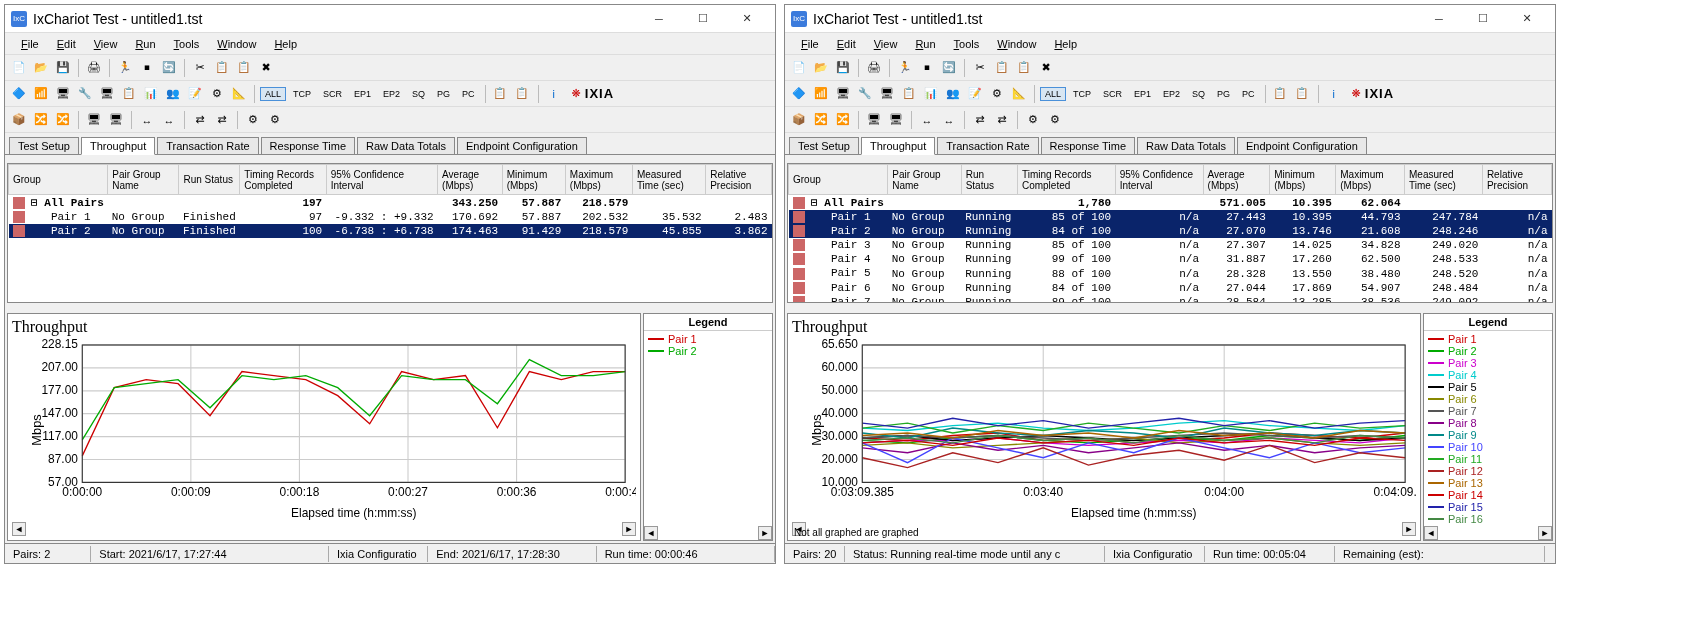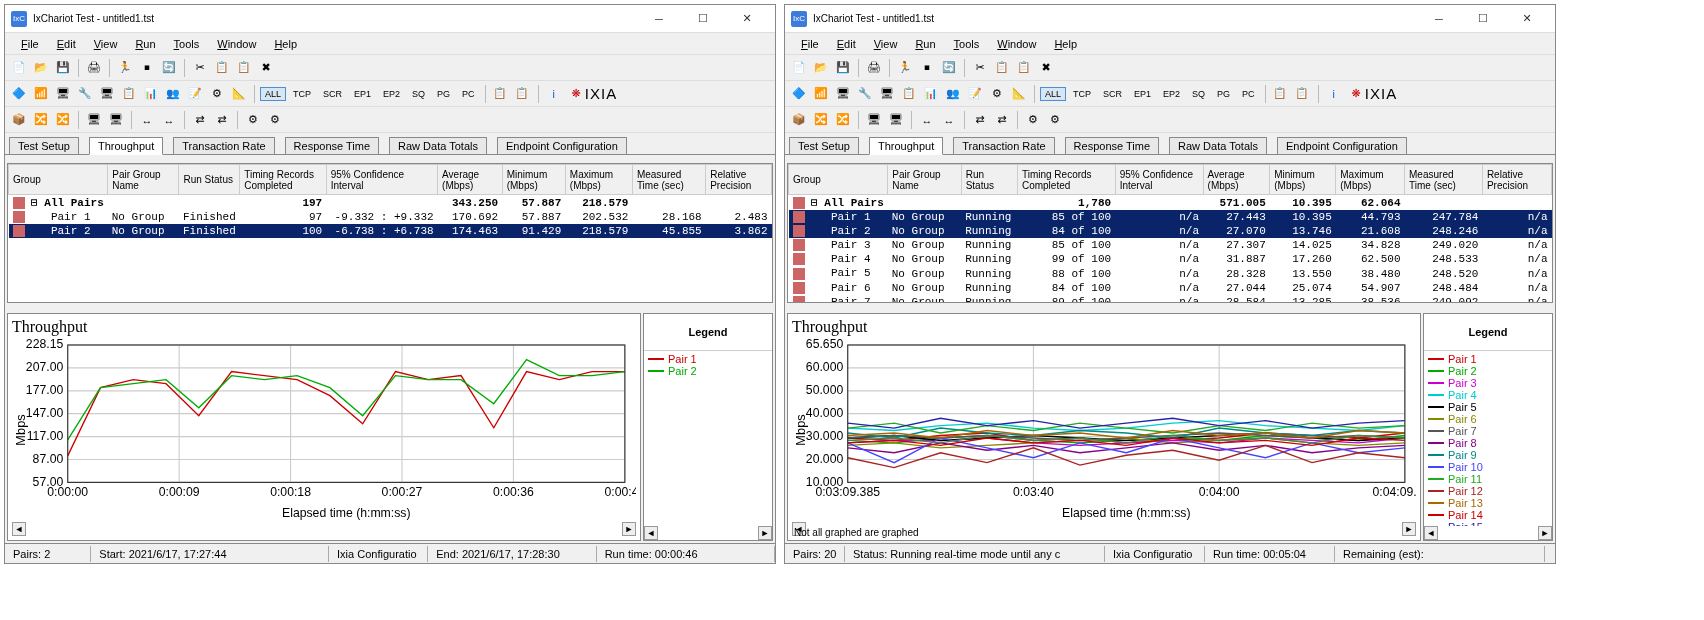--- a/index.html
+++ b/index.html
@@ -1,51 +1,51 @@
 <!DOCTYPE html>
 <html><head>
 <meta charset="utf-8">
 <style>
 * { margin: 0; padding: 0; box-sizing: border-box; font-family: "Segoe UI", Tahoma, sans-serif; font-size: 11px; }
 body { background: #fff; display: flex; gap: 8px; padding: 4px; }
 .window { width: 772px; height: 560px; border: 1px solid #888; display: flex; flex-direction: column; background: #f0f0f0; }
 .titlebar { height: 28px; display: flex; align-items: center; padding: 0 6px; background: #fff; border-bottom: 1px solid #ddd; }
 .titlebar .icon-ix { width: 16px; height: 16px; background: #3b7bdc; color: #fff; font-size: 8px; display: inline-flex; align-items: center; justify-content: center; margin-right: 6px; border-radius: 2px; }
-.titlebar .title { flex: 1; font-size: 10px; }
+.titlebar .title { flex: 1; font-size: 14px; }
 .win-controls { display: flex; gap: 0; }
 .win-btn { width: 44px; height: 28px; display: flex; align-items: center; justify-content: center; color: #333; }
 .menubar { height: 22px; display: flex; align-items: center; padding: 0 8px; gap: 2px; background: #f0f0f0; border-bottom: 1px solid #ddd; font-size: 12px; }
 .menu-item { padding: 2px 8px; }
 .menu-item u { text-decoration: underline; }
 .toolbar { height: 26px; display: flex; align-items: center; padding: 0 4px; gap: 2px; background: #f0f0f0; border-bottom: 1px solid #ddd; }
 .tb-sep { width: 1px; height: 18px; background: #bbb; margin: 0 3px; }
 .tb-btn { width: 20px; height: 20px; display: inline-flex; align-items: center; justify-content: center; font-size: 11px; border-radius: 2px; }
 .tb-mode { padding: 1px 4px; font-size: 9px; border: 1px solid transparent; }
 .tb-mode.active { border: 1px solid #4a90d9; background: #d8e6f2; }
 .ixia { margin-left: 6px; display: flex; align-items: center; gap: 4px; }
-.ixia-logo { font-weight: normal; font-size: 15px; letter-spacing: 1px; }
+.ixia-logo { font-weight: bold; font-size: 13px; letter-spacing: 1px; }
 .ixia-logo-x { color: #c00; }
-.tabs { height: 22px; display: flex; align-items: end; padding: 0 4px; background: #f0f0f0; border-bottom: 1px solid #888; gap: 10px; }
+.tabs { height: 22px; display: flex; align-items: end; padding: 0 4px; background: #f0f0f0; border-bottom: 1px solid #888; gap: 2px; }
 .tab { padding: 2px 8px; border: 1px solid #888; border-bottom: none; background: #e8e8e8; font-size: 11px; }
 .tab.active { background: #fff; border-bottom: 1px solid #fff; margin-bottom: -1px; }
 .table-wrap { background: #fff; border: 1px solid #888; margin: 8px 2px; height: 140px; overflow: hidden; }
 .table { width: 100%; border-collapse: collapse; font-size: 11px; }
 .table th { background: #f0f0f0; border: 1px solid #ccc; padding: 2px 4px; font-weight: normal; text-align: left; height: 30px; font-size: 10px; line-height: 1.1; }
 .table td { padding: 1px 4px; font-family: "Consolas","Courier New",monospace; font-size: 11px; white-space: nowrap; }
 .table tr.bold td { font-weight: bold; }
 .table tr.sel td { background: #0a246a; color: #fff; }
 .row-icon { display: inline-block; width: 12px; height: 12px; background: #c66; vertical-align: middle; }
 .chart-area { flex: 1; display: flex; margin: 2px; gap: 2px; min-height: 0; }
 .chart-panel { flex: 1; border: 1px solid #888; background: #fff; padding: 4px; display: flex; flex-direction: column; position: relative; }
 .chart-title { font-family: Georgia, serif; font-size: 16px; margin-bottom: 2px; }
-.chart-body { flex: 1; position: relative; }
+.chart-body { flex: 1; position: relative; margin-left: 16px; }
 .chart-body svg { width: 100%; height: 100%; }
 .chart-note { font-size: 10px; position: absolute; bottom: 2px; left: 6px; }
 .legend-panel { width: 130px; border: 1px solid #888; background: #fff; display: flex; flex-direction: column; }
-.legend-head { text-align: center; font-weight: bold; border-bottom: 1px solid #ccc; padding: 12px; }
+.legend-head { text-align: center; font-weight: bold; border-bottom: 1px solid #ccc; padding: 2px; }
 .legend-items { flex: 1; overflow: hidden; padding: 2px 4px; }
 .legend-item { display: flex; align-items: center; gap: 4px; font-size: 10px; line-height: 12px; }
 .legend-line { width: 16px; height: 2px; }
 .scrolls { display: flex; justify-content: space-between; }
 .scroll-btn { width: 14px; height: 14px; border: 1px solid #999; background: #eee; display: inline-flex; align-items: center; justify-content: center; font-size: 9px; }
 .status { height: 20px; display: flex; align-items: center; background: #f0f0f0; border-top: 1px solid #888; font-size: 11px; }
 .status-cell { padding: 2px 8px; border-right: 1px solid #aaa; white-space: nowrap; overflow: hidden; }
 .num { text-align: right; }
 </style>
 </head>
@@ -173,21 +173,21 @@
           </tr>
           <tr>
             <td><span class="row-icon"></span> &nbsp;&nbsp;&nbsp;Pair 1</td>
             <td>No Group</td>
             <td>Finished</td>
             <td class="num">97</td>
             <td class="num">-9.332 : +9.332</td>
             <td class="num">170.692</td>
             <td class="num">57.887</td>
             <td class="num">202.532</td>
-            <td class="num">28.168</td>
+            <td class="num">35.532</td>
             <td class="num">2.483</td>
           </tr>
           <tr class="sel">
             <td><span class="row-icon"></span> &nbsp;&nbsp;&nbsp;Pair 2</td>
             <td>No Group</td>
             <td>Finished</td>
             <td class="num">100</td>
             <td class="num">-6.738 : +6.738</td>
             <td class="num">174.463</td>
             <td class="num">91.429</td>
@@ -445,21 +445,21 @@
             <td class="num">248.520</td>
             <td class="num">n/a</td>
           </tr>
           <tr>
             <td><span class="row-icon"></span> &nbsp;&nbsp;&nbsp;Pair 6</td>
             <td>No Group</td>
             <td>Running</td>
             <td class="num">84 of 100</td>
             <td class="num">n/a</td>
             <td class="num">27.044</td>
-            <td class="num">25.074</td>
+            <td class="num">17.869</td>
             <td class="num">54.907</td>
             <td class="num">248.484</td>
             <td class="num">n/a</td>
           </tr>
           <tr>
             <td><span class="row-icon"></span> &nbsp;&nbsp;&nbsp;Pair 7</td>
             <td>No Group</td>
             <td>Running</td>
             <td class="num">89 of 100</td>
             <td class="num">n/a</td>

